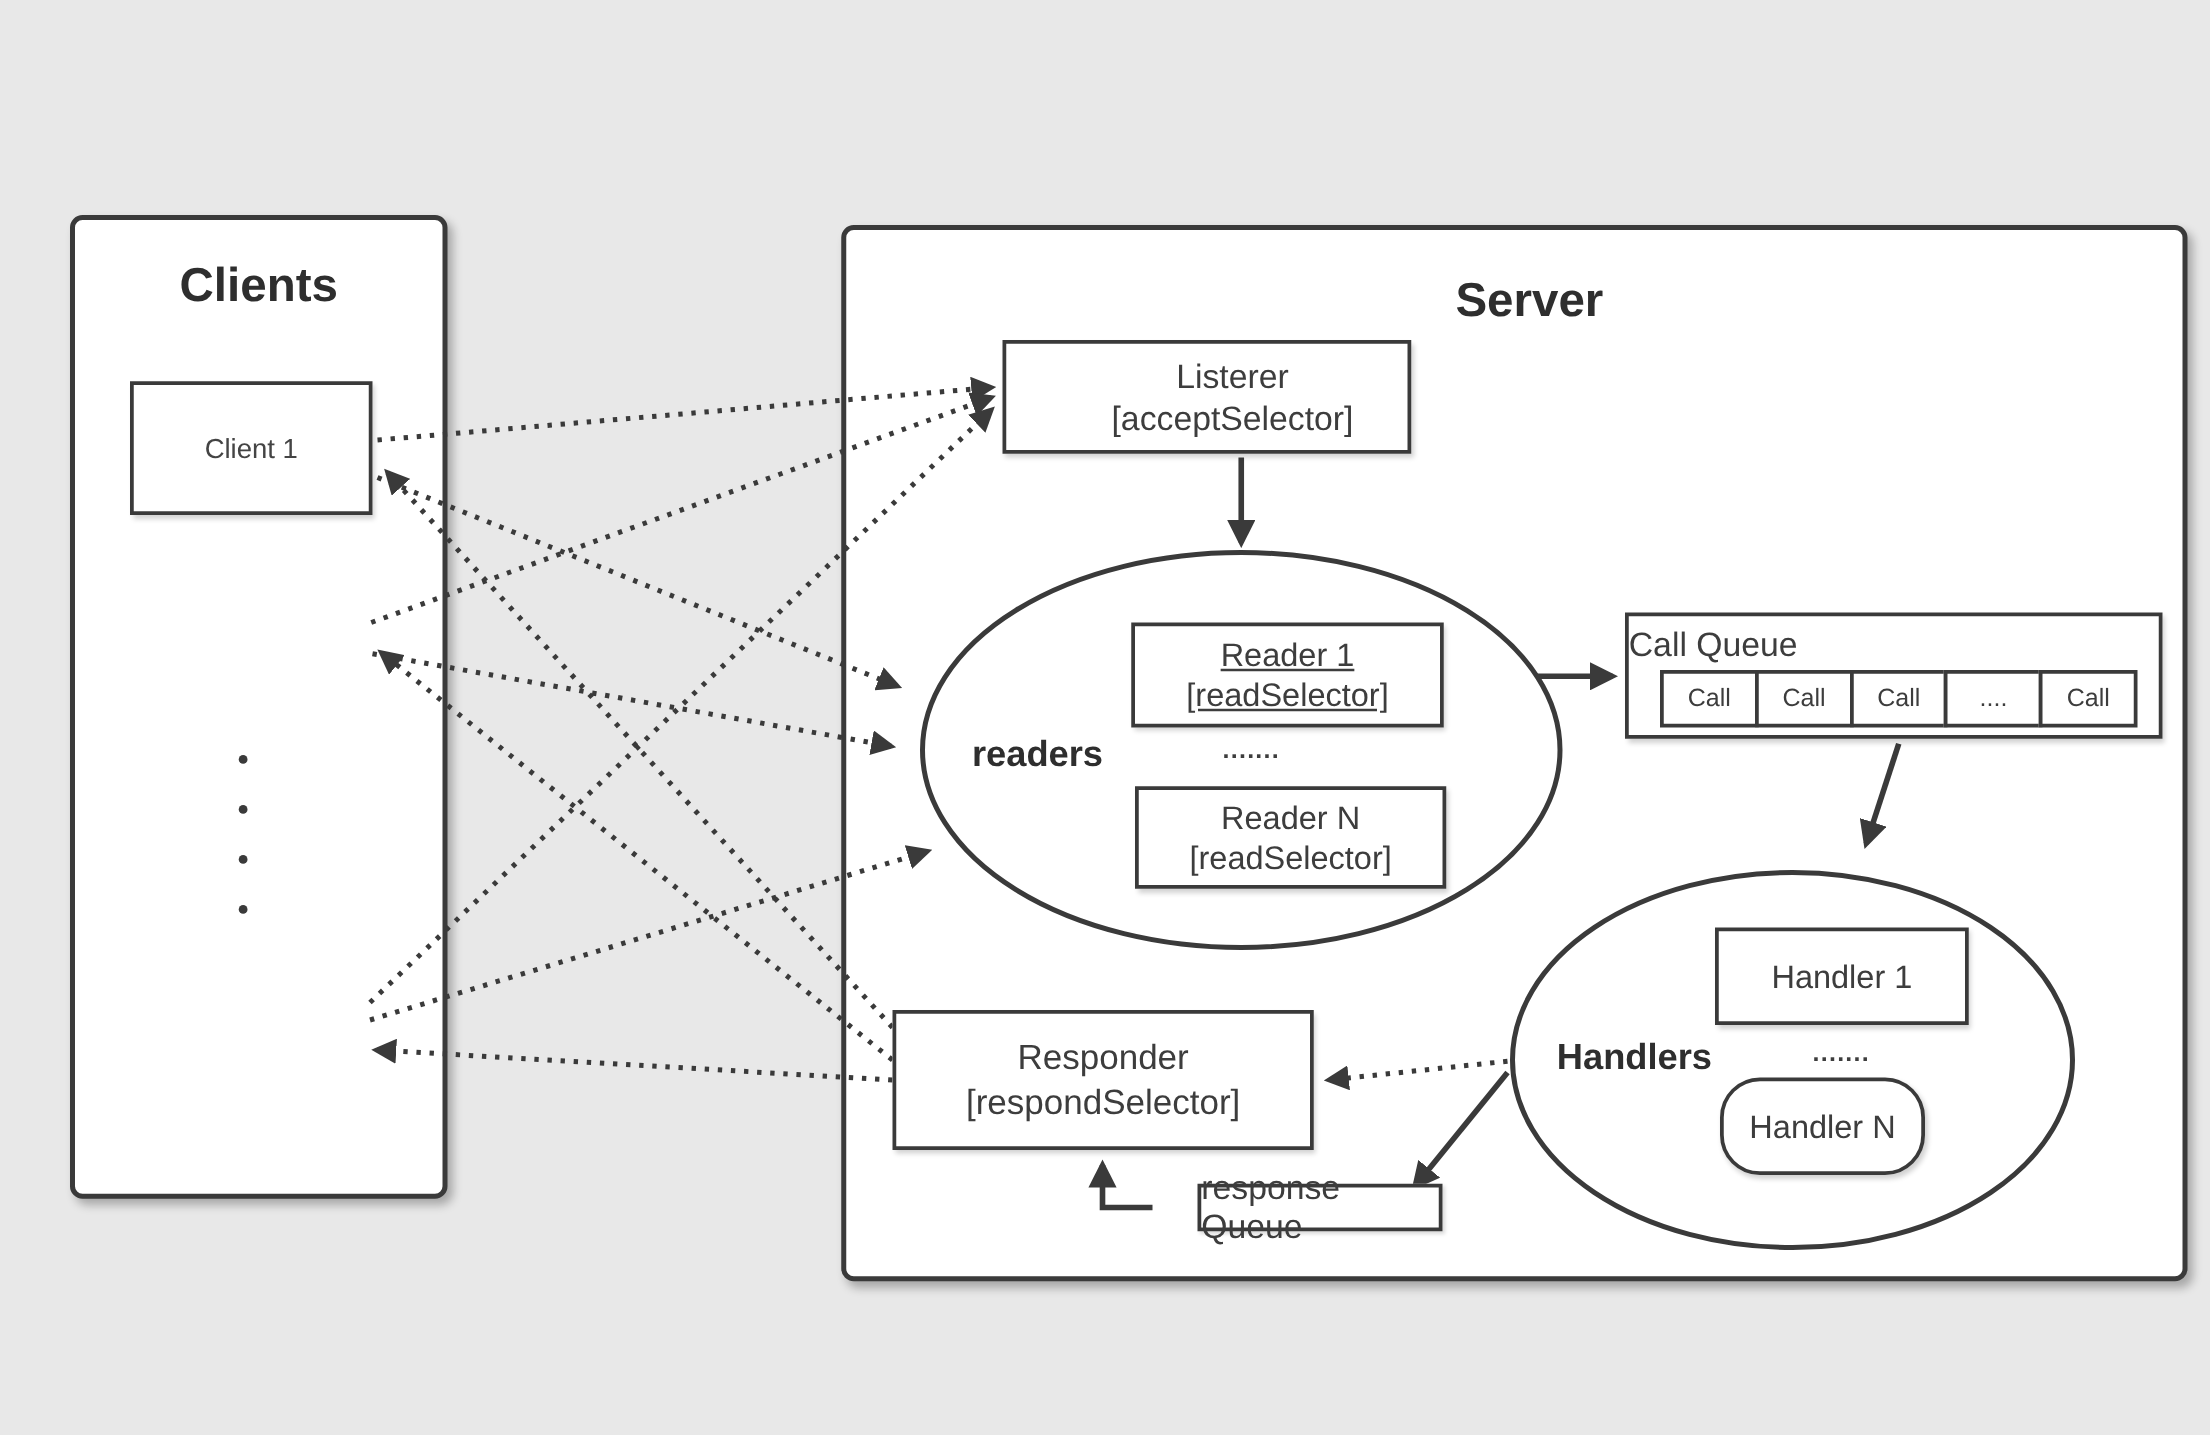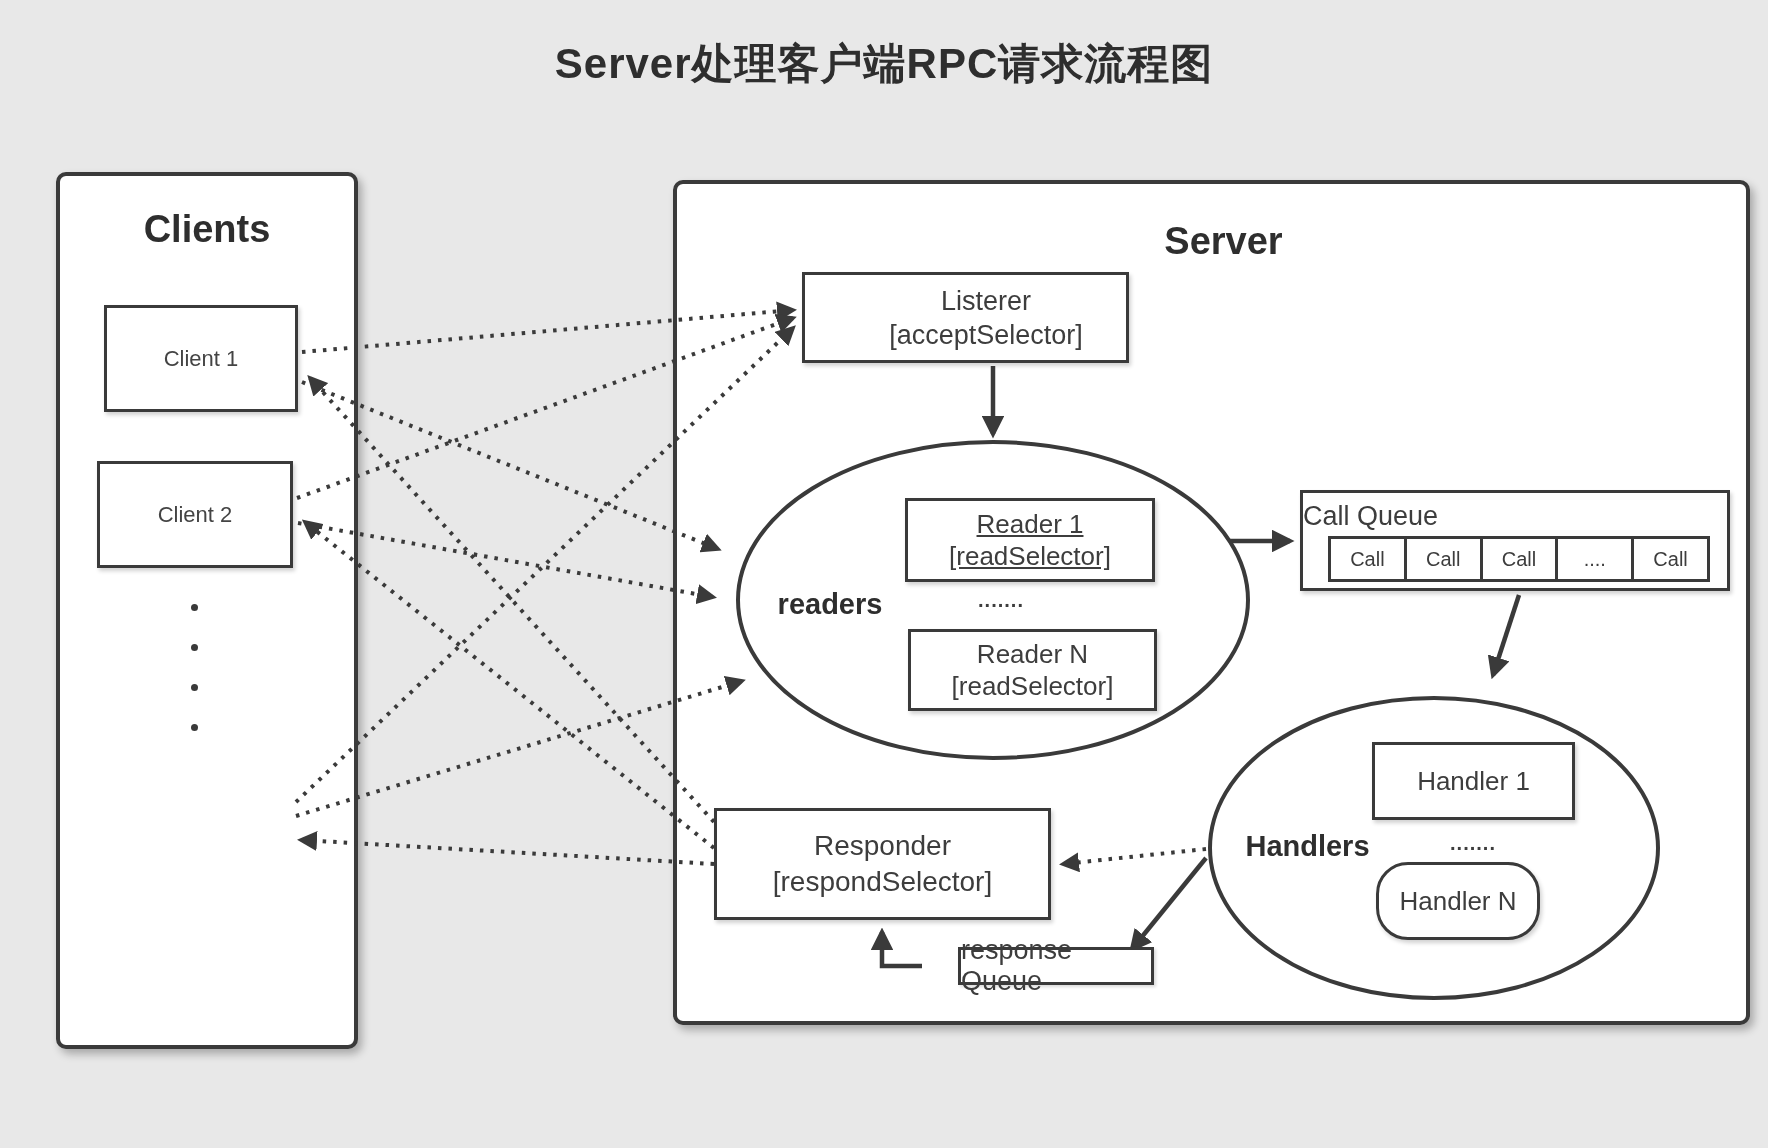--- a/index.html
+++ b/index.html
@@ -65,23 +65,22 @@
     box-shadow:2px 2px 3px rgba(0,0,0,0.15);
     margin-left:36px;
   }
   svg.wires{position:absolute;left:0;top:0;z-index:2;pointer-events:none;}
 </style>
 </head>
 <body>
 
 <div class="stage">
 
-  <div class="title">Server处理客户端RPC请求流程图</div>
 
-  <div class="panel" style="left:56px;top:172px;width:302px;height:877px;">
+  <div class="panel" style="left:56px;top:172px;width:302px;height:787px;">
     <div class="panel-title" style="top:32px;">Clients</div>
   </div>
 
   <div class="panel" style="left:673px;top:180px;width:1077px;height:845px;padding-left:12px;">
     <div class="panel-title" style="top:36px;">Server</div>
   </div>
 
   <svg class="wires" width="1768" height="1148" viewBox="0 0 1768 1148">
     <defs>
       <marker id="ah" viewBox="0 0 10 10" refX="8" refY="5" markerWidth="5" markerHeight="5" orient="auto-start-reverse" markerUnits="strokeWidth">
@@ -108,23 +107,20 @@
     <line x1="298" y1="523" x2="713" y2="597" stroke="#3a3a3a" stroke-width="4" stroke-dasharray="3.5 7" marker-end="url(#ah)"></line>
     <line x1="296" y1="816" x2="742" y2="681" stroke="#3a3a3a" stroke-width="4" stroke-dasharray="3.5 7" marker-end="url(#ah)"></line>
 
     <line x1="714" y1="822" x2="310" y2="378" stroke="#3a3a3a" stroke-width="4" stroke-dasharray="3.5 7" marker-end="url(#ah)"></line>
     <line x1="714" y1="848" x2="305" y2="522" stroke="#3a3a3a" stroke-width="4" stroke-dasharray="3.5 7" marker-end="url(#ah)"></line>
     <line x1="714" y1="864" x2="301" y2="840" stroke="#3a3a3a" stroke-width="4" stroke-dasharray="3.5 7" marker-end="url(#ah)"></line>
   </svg>
 
   <div class="node" style="left:104px;top:305px;width:194px;height:107px;">
     <span class="client-label">Client 1</span>
-  </div>
-  <div class="node" style="left:97px;top:461px;width:196px;height:107px;">
-    <span class="client-label">Client 2</span>
   </div>
   <div class="vdots" style="left:191px;top:604px;">
     <span></span>
       <span></span>
       <span></span>
       <span></span>
   </div>
 
   <div class="node" style="left:802px;top:272px;width:327px;height:91px;padding-left:41px;">
     <span class="l1">Listerer</span>

